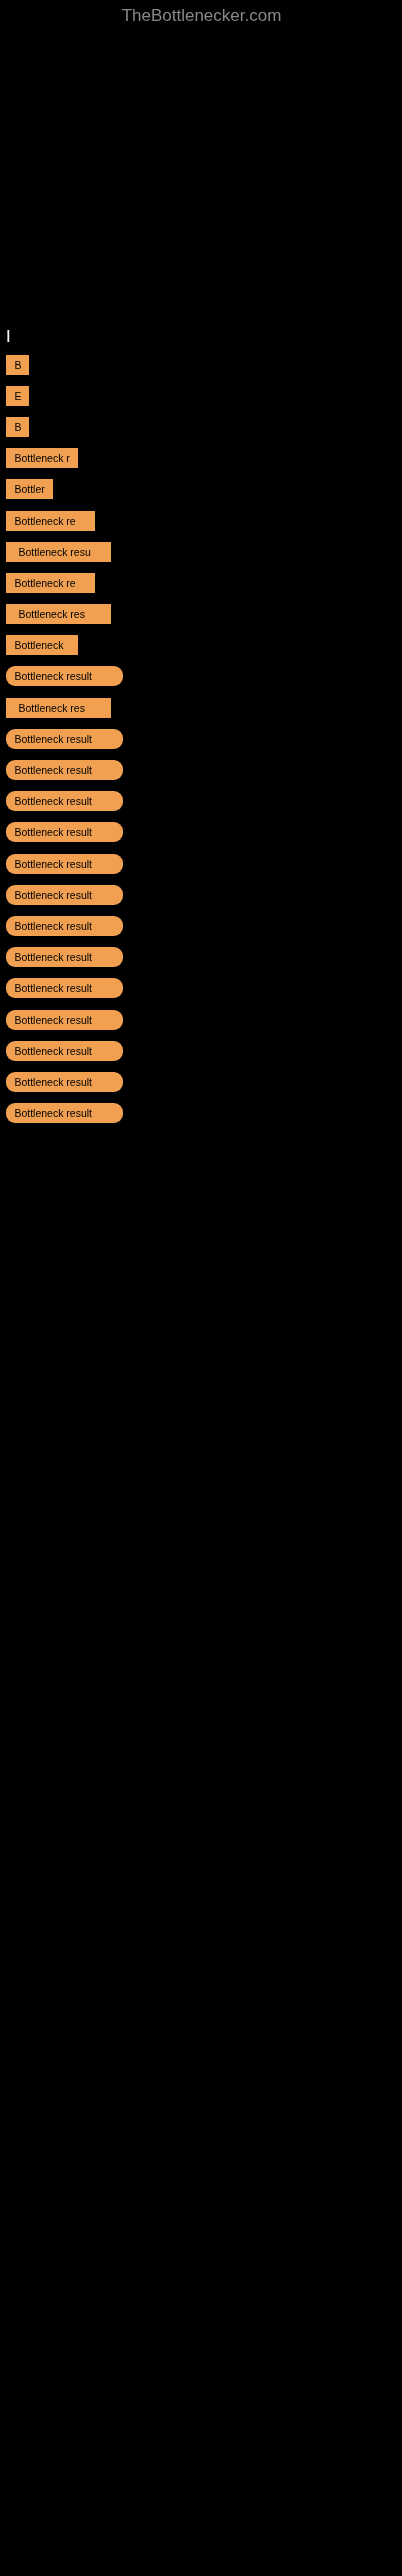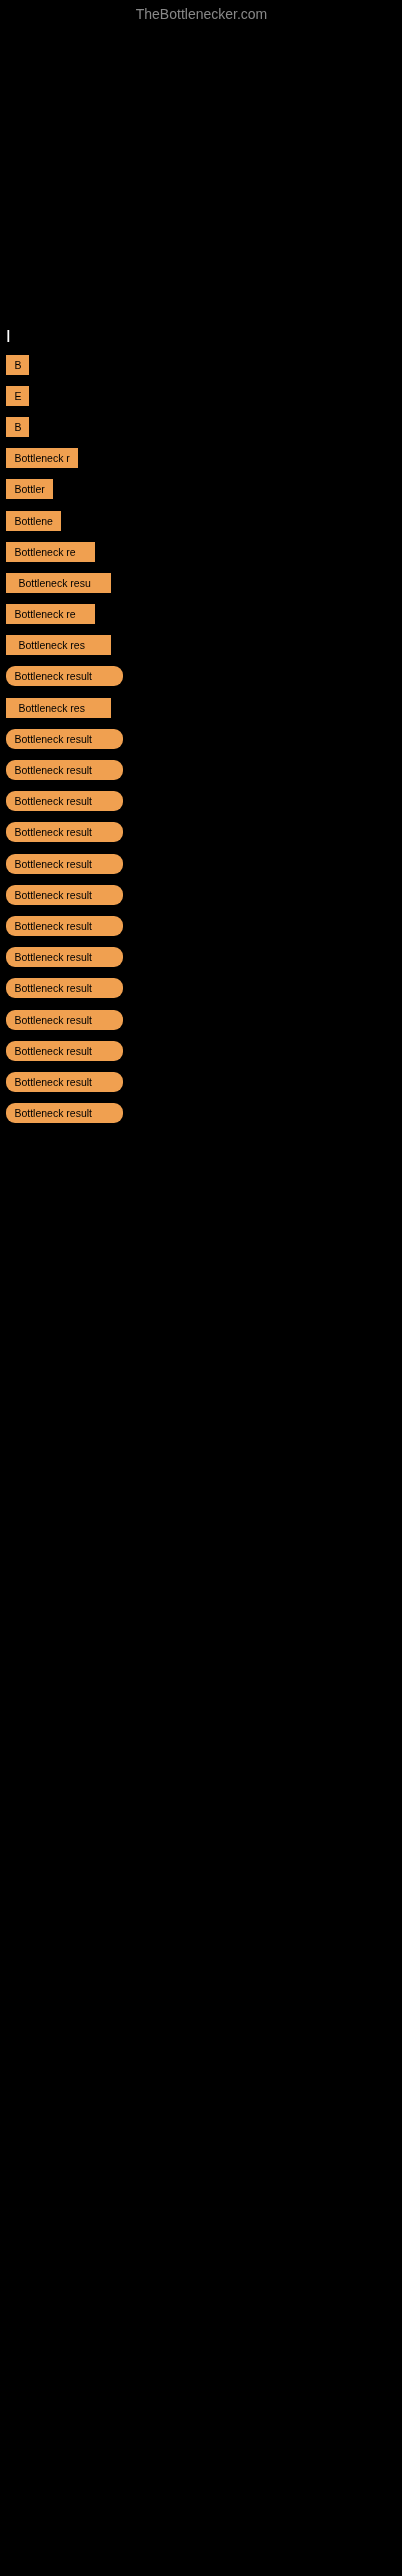--- a/index.html
+++ b/index.html
@@ -15,21 +15,21 @@
       font-family: Arial, sans-serif;
       position: relative;
     }
 
     .site-title {
       position: absolute;
       top: 6.4px;
       left: 50%;
       transform: translateX(-50%);
       color: #888888;
-      font-size: 14px;
+      font-size: 17px;
       white-space: nowrap;
     }
 
     .content-area {
       position: absolute;
       top: 322px;
       left: 0;
       width: 403px;
     }
 
@@ -73,25 +73,25 @@
 
 <div class="content-area">
   <span class="section-label">|</span>
 
   <div id="items-container">
   <div class="row"><span class="bottleneck-item w-tiny">B</span></div>
       <div class="row"><span class="bottleneck-item w-tiny">E</span></div>
       <div class="row"><span class="bottleneck-item w-tiny">B</span></div>
       <div class="row"><span class="bottleneck-item w-med">Bottleneck r</span></div>
       <div class="row"><span class="bottleneck-item w-med-sm">Bottler</span></div>
-      <div class="row"><span class="bottleneck-item w-med-sm">Bottlene</span></div>
       <div class="row"><span class="bottleneck-item w-med-lg">Bottleneck re</span></div>
       <div class="row"><span class="bottleneck-item w-large">Bottleneck resu</span></div>
       <div class="row"><span class="bottleneck-item w-med-lg">Bottleneck re</span></div>
       <div class="row"><span class="bottleneck-item w-large">Bottleneck res</span></div>
+      <div class="row"><span class="bottleneck-item w-med">Bottleneck</span></div>
       <div class="row"><span class="bottleneck-item w-full">Bottleneck result</span></div>
       <div class="row"><span class="bottleneck-item w-large">Bottleneck res</span></div>
       <div class="row"><span class="bottleneck-item w-full">Bottleneck result</span></div>
       <div class="row"><span class="bottleneck-item w-full">Bottleneck result</span></div>
       <div class="row"><span class="bottleneck-item w-full">Bottleneck result</span></div>
       <div class="row"><span class="bottleneck-item w-full">Bottleneck result</span></div>
       <div class="row"><span class="bottleneck-item w-full">Bottleneck result</span></div>
       <div class="row"><span class="bottleneck-item w-full">Bottleneck result</span></div>
       <div class="row"><span class="bottleneck-item w-full">Bottleneck result</span></div>
       <div class="row"><span class="bottleneck-item w-full">Bottleneck result</span></div>

